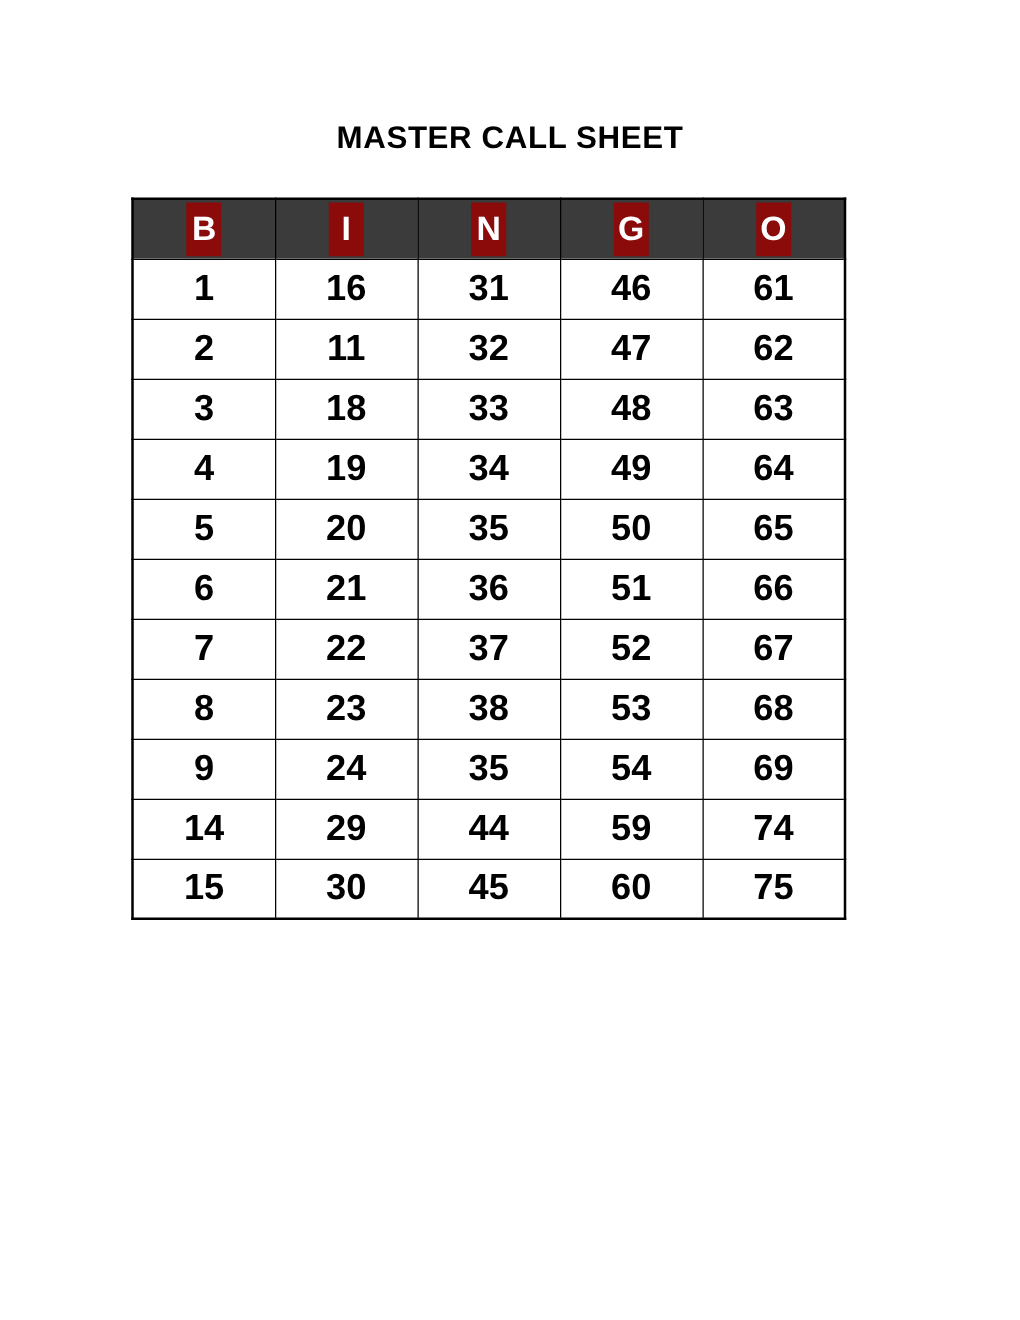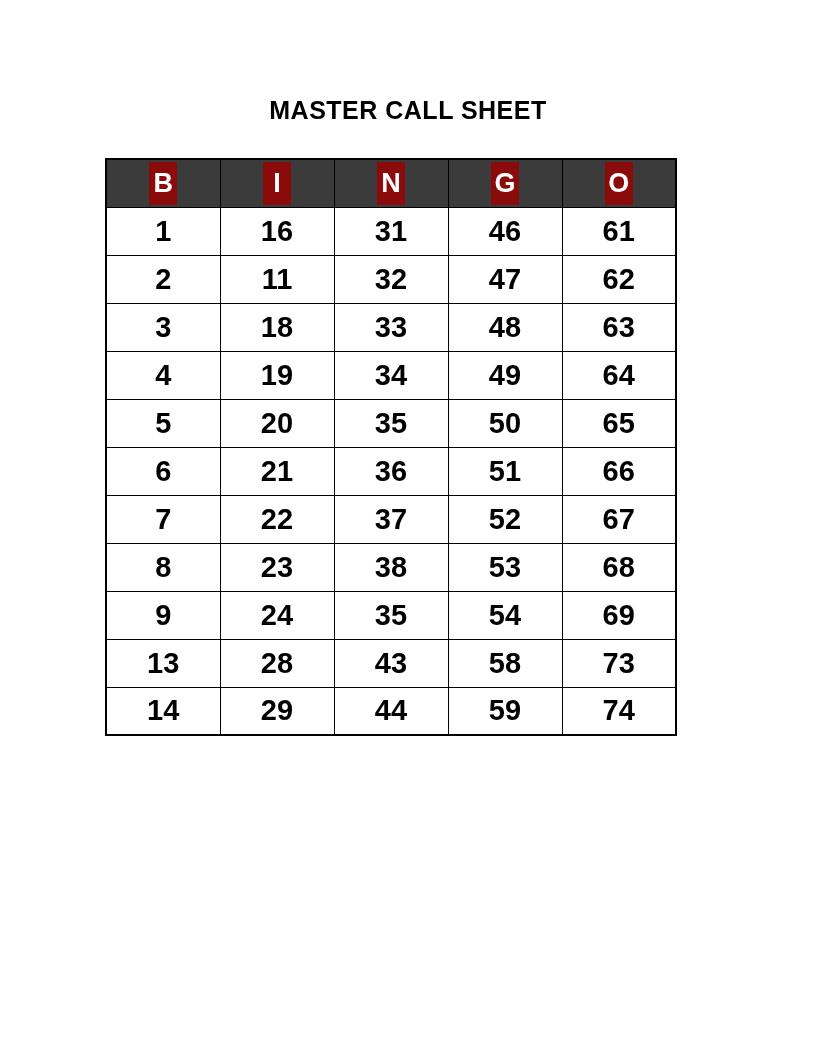--- a/index.html
+++ b/index.html
@@ -141,27 +141,27 @@
         <td>68</td>
       </tr>
       <tr>
         <td>9</td>
         <td>24</td>
         <td>35</td>
         <td>54</td>
         <td>69</td>
       </tr>
       <tr>
-        <td>13</td>
-        <td>28</td>
-        <td>43</td>
-        <td>58</td>
-        <td>73</td>
-      </tr>
-      <tr>
         <td>14</td>
         <td>29</td>
         <td>44</td>
         <td>59</td>
         <td>74</td>
       </tr>
+      <tr>
+        <td>15</td>
+        <td>30</td>
+        <td>45</td>
+        <td>60</td>
+        <td>75</td>
+      </tr>
     </tbody>
 </table>
 
 </body></html>

